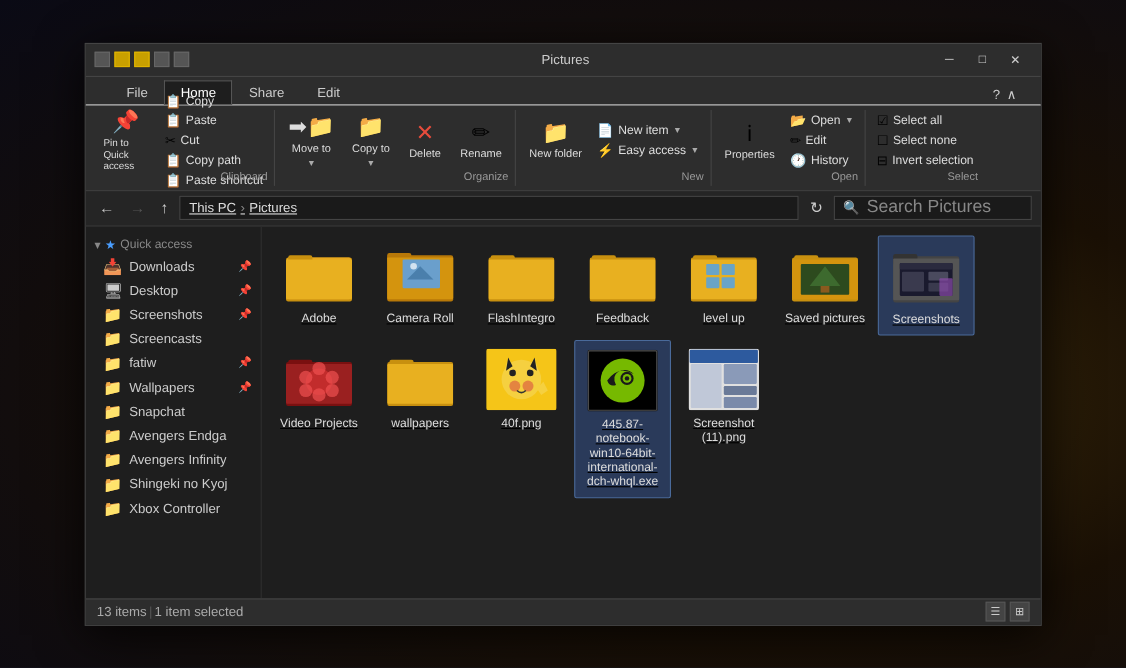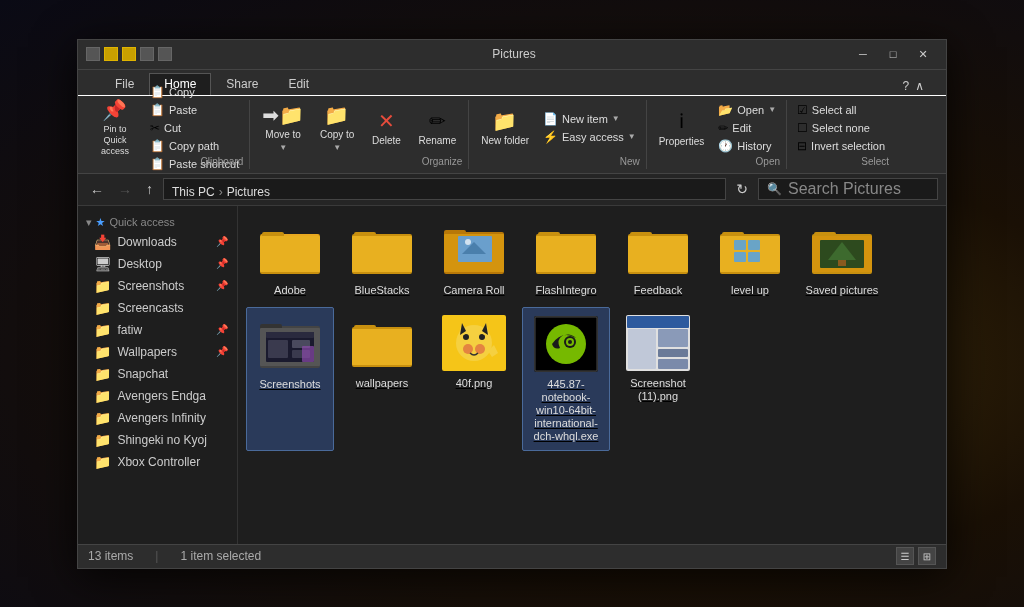--- a/index.html
+++ b/index.html
@@ -142,21 +142,21 @@
       cursor: pointer;
       border-radius: 2px;
       gap: 2px;
       min-width: 44px;
       height: 52px;
     }
     .ribbon-btn-lg .icon { font-size: 20px; }
     .ribbon-btn-lg .label {
       font-size: 10px;
       color: #ddd;
-      text-align: center;
+      text-align: left;
       line-height: 1.2;
     }
     .ribbon-btn-sm {
       display: flex;
       align-items: center;
       gap: 4px;
       padding: 2px 4px;
       cursor: pointer;
       border-radius: 2px;
       height: 16px;
@@ -193,24 +193,25 @@
       padding: 2px 4px;
       border-radius: 2px;
     }
     .nav-btn.disabled { color: #555; cursor: default; }
     .address-path {
       flex: 1;
       background: #1a1a1a;
       border: 1px solid #444;
       height: 22px;
       display: flex;
-      align-items: flex-end;
+      align-items: center;
       padding: 0 8px;
       font-size: 12px;
       color: #ddd;
+      text-decoration: underline;
     }
     .address-path .sep { color: #888; margin: 0 4px; }
     .search-box {
       background: #1a1a1a;
       border: 1px solid #444;
       height: 22px;
       width: 180px;
       display: flex;
       align-items: center;
       padding: 0 8px;
@@ -305,21 +306,21 @@
     .statusbar {
       background: #2d2d2d;
       height: 24px;
       border-top: 1px solid #444;
       display: flex;
       align-items: center;
       padding: 0 10px;
       font-size: 12px;
       color: #aaa;
       flex-shrink: 0;
-      gap: 22px;
+      gap: 2px;
     }
     .statusbar .sep { color: #555; }
     .statusbar-right {
       margin-left: auto;
       display: flex;
       gap: 4px;
       align-items: center;
     }
     .view-btn {
       width: 18px;
@@ -596,30 +597,20 @@
                 <rect x="0" y="10" width="60" height="40" rx="2" fill="#c8900f"></rect>
                 <rect x="0" y="10" width="58" height="38" rx="2" fill="#e8a820" transform="translate(1,0)"></rect>
                 <rect x="2" y="8" width="22" height="10" rx="2" fill="#c8900f"></rect>
                 <rect x="0" y="12" width="60" height="36" rx="1" fill="#e8b020"></rect>
               </svg>
             </div>
           </div>
           <span class="filename">Adobe</span>
         </div>
 
-        <div class="file-item">
-          <div class="thumb">
-            <svg width="60" height="52" viewBox="0 0 60 52">
-              <rect x="0" y="10" width="60" height="40" rx="2" fill="#c8900f"></rect>
-              <rect x="2" y="8" width="22" height="10" rx="2" fill="#c8900f"></rect>
-              <rect x="0" y="12" width="60" height="36" rx="1" fill="#e8b020"></rect>
-            </svg>
-          </div>
-          <span class="filename">BlueStacks</span>
-        </div>
 
         <div class="file-item">
           <div class="thumb">
             <svg width="64" height="56" viewBox="0 0 64 56">
               <rect x="2" y="10" width="60" height="42" rx="2" fill="#b87808"></rect>
               <rect x="2" y="8" width="22" height="10" rx="2" fill="#b87808"></rect>
               <rect x="2" y="12" width="60" height="38" rx="1" fill="#d4940e"></rect>
 
               <rect x="16" y="14" width="34" height="26" fill="#6a9fcc" rx="1"></rect>
               <polygon points="32,20 44,32 20,32" fill="#4a7fac"></polygon>
@@ -694,20 +685,39 @@
               <rect x="10" y="24" width="20" height="18" fill="#3a3a4e" rx="1"></rect>
               <rect x="34" y="24" width="18" height="8" fill="#4a4a5e" rx="1"></rect>
               <rect x="34" y="34" width="18" height="8" fill="#3a3a4e" rx="1"></rect>
 
               <rect x="44" y="30" width="12" height="16" fill="#8a4aaa" rx="1" opacity="0.7"></rect>
             </svg>
           </div>
           <span class="filename">Screenshots</span>
         </div>
 
+        <div class="file-item">
+          <div class="thumb">
+            <svg width="60" height="52" viewBox="0 0 60 52">
+
+              <rect x="0" y="10" width="60" height="40" rx="2" fill="#7a1010"></rect>
+              <rect x="2" y="8" width="22" height="10" rx="2" fill="#7a1010"></rect>
+              <rect x="0" y="12" width="60" height="36" rx="1" fill="#9a2020"></rect>
+
+              <circle cx="30" cy="28" r="12" fill="#cc3030" opacity="0.8"></circle>
+              <circle cx="30" cy="16" r="6" fill="#ee5050" opacity="0.7"></circle>
+              <circle cx="42" cy="24" r="6" fill="#ee5050" opacity="0.7"></circle>
+              <circle cx="42" cy="36" r="6" fill="#ee5050" opacity="0.7"></circle>
+              <circle cx="30" cy="40" r="6" fill="#ee5050" opacity="0.7"></circle>
+              <circle cx="18" cy="36" r="6" fill="#ee5050" opacity="0.7"></circle>
+              <circle cx="18" cy="24" r="6" fill="#ee5050" opacity="0.7"></circle>
+            </svg>
+          </div>
+          <span class="filename">Video Projects</span>
+        </div>
 
         <div class="file-item">
           <div class="thumb">
             <svg width="60" height="52" viewBox="0 0 60 52">
               <rect x="0" y="10" width="60" height="40" rx="2" fill="#c8900f"></rect>
               <rect x="2" y="8" width="22" height="10" rx="2" fill="#c8900f"></rect>
               <rect x="0" y="12" width="60" height="36" rx="1" fill="#e8b020"></rect>
             </svg>
           </div>
           <span class="filename">wallpapers</span>

